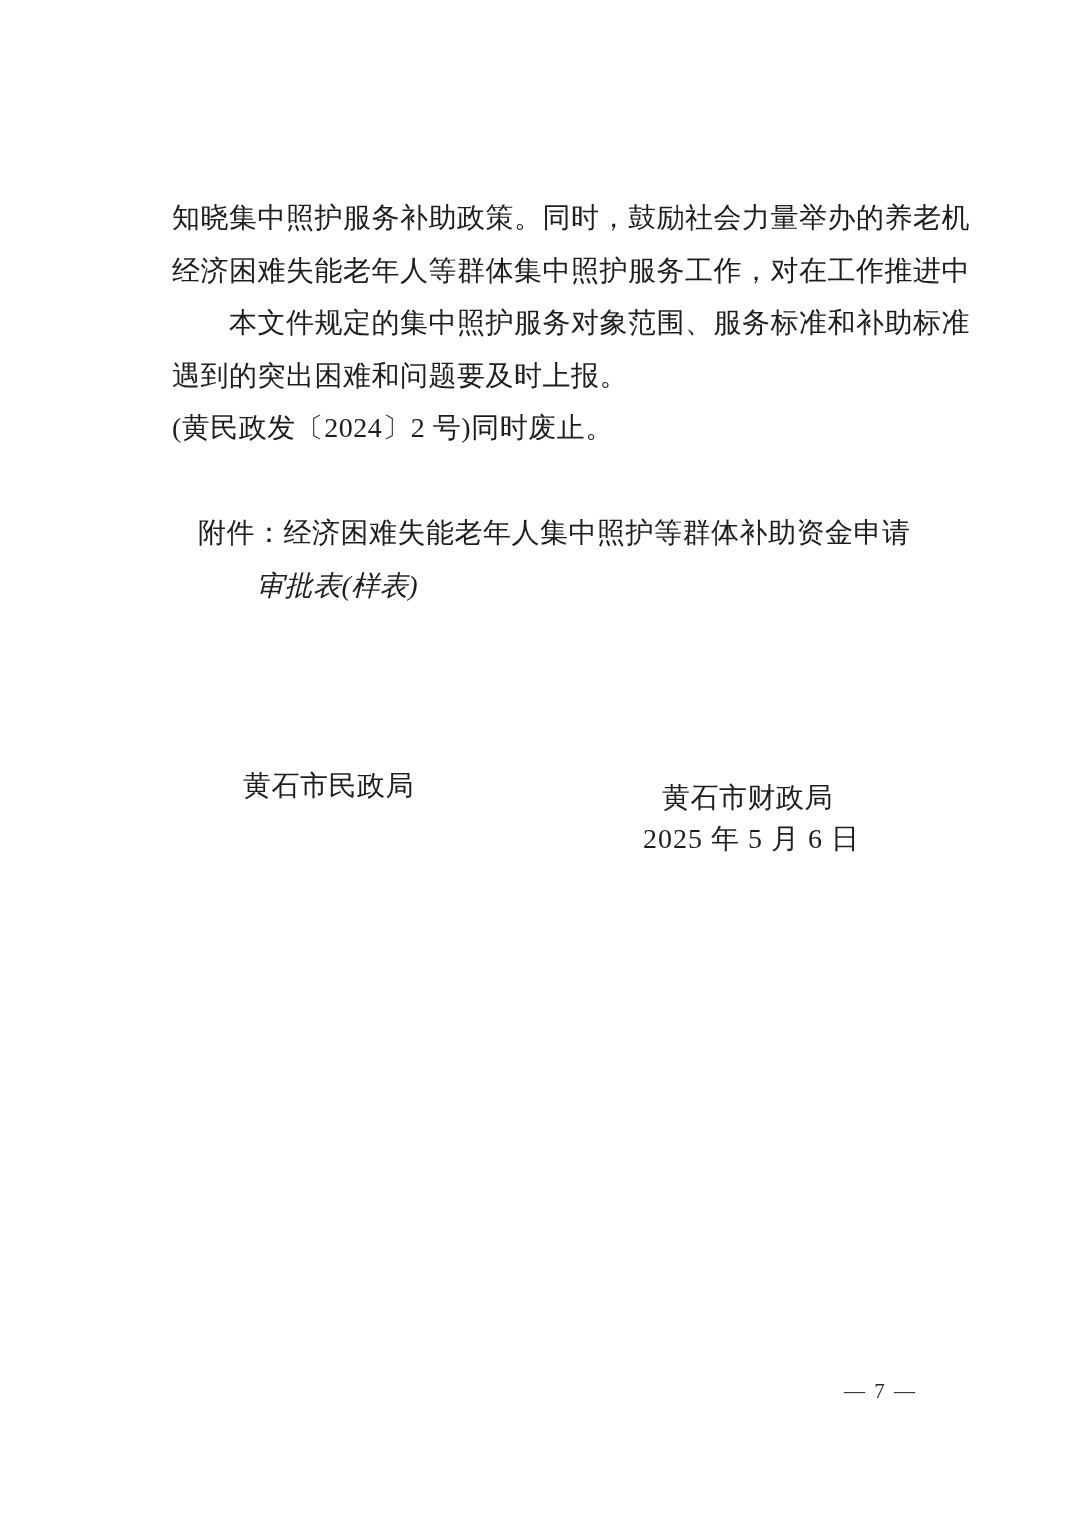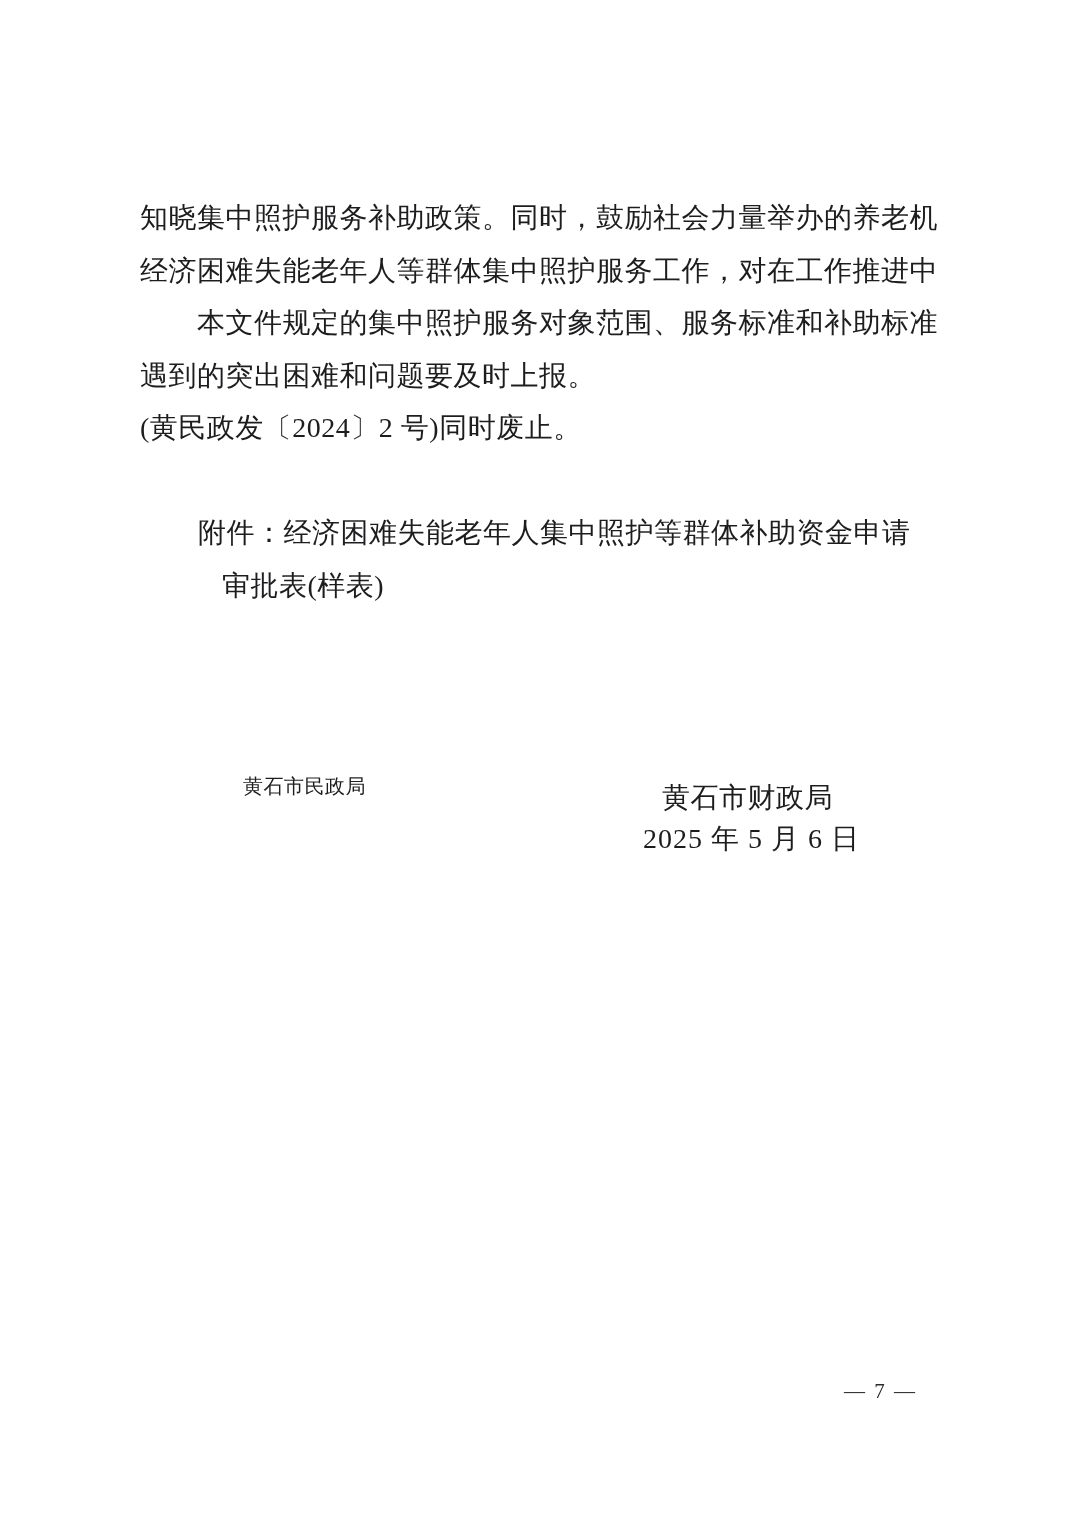--- a/index.html
+++ b/index.html
@@ -21,45 +21,47 @@
     left: 140px;
     top: 192px;
     width: 800px;
   }
   .line {
     height: 52.5px;
     line-height: 52.5px;
     font-size: 28px;
     letter-spacing: 0.5px;
     white-space: nowrap;
+    margin-left: 32px;
   }
   .line.indent {
     text-indent: 57px;
   }
   .attachment {
     margin-top: 52.5px;
   }
   .att-1 {
     margin-left: 58px;
   }
   .att-2 {
-    margin-left: 82px;
+    margin-left: 116px;
+    font-style: italic;
   }
   .sig-row {
     position: relative;
     height: 52.5px;
     margin-top: 148px;
   }
   .sig-left {
     position: absolute;
     left: 103px;
     top: 0;
     height: 52.5px;
     line-height: 52.5px;
-    font-size: 20px;
+    font-size: 28px;
     letter-spacing: 0.5px;
     white-space: nowrap;
   }
   .sig-right {
     position: absolute;
     left: 522px;
     top: 12px;
     height: 52.5px;
     line-height: 52.5px;
     font-size: 28px;

